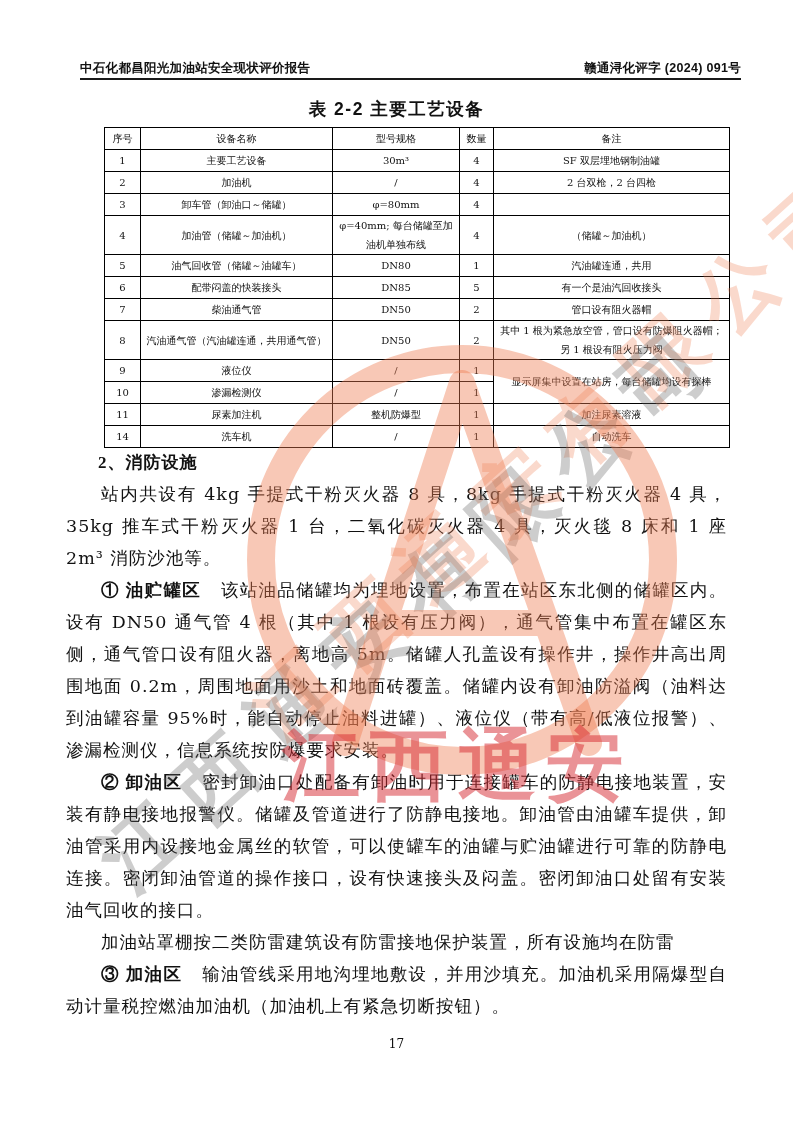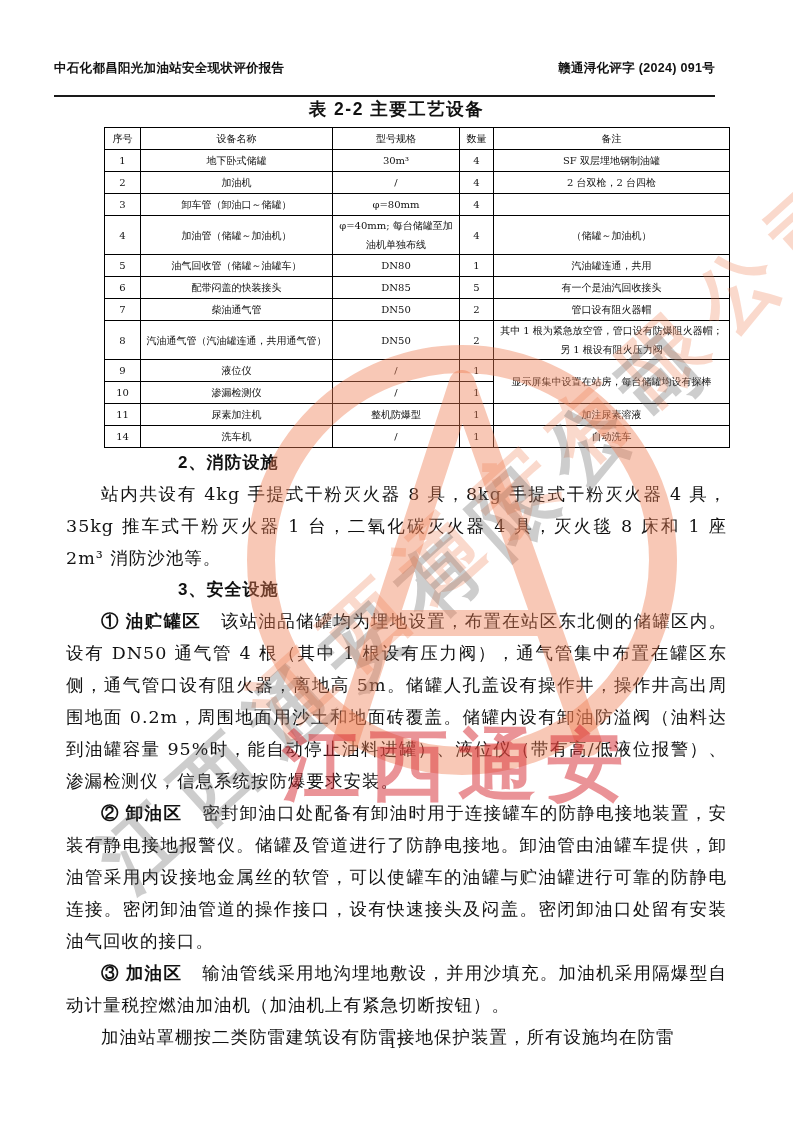--- a/index.html
+++ b/index.html
@@ -2,23 +2,23 @@
 <html><head>
 <meta charset="utf-8">
 <style>
   html,body{margin:0;padding:0}
   body{
     width:793px;height:1122px;position:relative;background:#fff;
     font-family:"DejaVu Serif","Liberation Serif",serif;color:#111;overflow:hidden;
   }
   
   .header{
-    position:absolute;left:54px;top:60px;width:661px;
+    position:absolute;left:80px;top:60px;width:661px;
     display:flex;justify-content:space-between;align-items:flex-end;
-    border-bottom:2px solid #1a1a1a;padding-bottom:18px;
+    border-bottom:2px solid #1a1a1a;padding-bottom:1px;
     font-family:"Liberation Sans",sans-serif;font-weight:bold;font-size:12.5px;
     letter-spacing:0.3px;
   }
   
   .doc-title{
     position:absolute;left:0;top:97px;width:793px;text-align:center;
     font-family:"Liberation Sans",sans-serif;font-weight:bold;font-size:17.5px;
     letter-spacing:1.5px;
   }
   
@@ -30,22 +30,22 @@
     border:1px solid #000;padding:0 2px;text-align:center;vertical-align:middle;
     font-weight:normal;line-height:19px;height:21px;
   }
   .equip td.left{text-align:center}
   
   .content{
     position:absolute;left:66px;top:447px;width:661px;
     font-size:17.5px;line-height:32px;text-align:justify;letter-spacing:1px;
   }
   .content .heading{
-    font-family:Liberation Sans, sans-serif;font-weight:bold;
-    margin-left:112px;font-size:17px;line-height:31px;letter-spacing:1px;
+    font-family:Liberation Serif, serif;font-weight:bold;
+    margin-left:32px;font-size:17px;line-height:31px;letter-spacing:1px;
   }
   .content p{margin:0;text-indent:2em}
   .content .lbl{
     font-family:"Liberation Sans",sans-serif;font-weight:bold;margin-right:20px;
   }
   
   .footer{position:absolute;left:0;top:1037px;width:793px;text-align:center;font-size:12px}
   
   .watermark{position:absolute;inset:0;pointer-events:none;z-index:5}
   .wm-ring{
@@ -94,21 +94,21 @@
       <th>序号</th>
       <th>设备名称</th>
       <th>型号规格</th>
       <th>数量</th>
       <th>备注</th>
     </tr>
   </thead>
   <tbody>
       <tr>
         <td>1</td>
-        <td>地下卧式储罐</td>
+        <td>主要工艺设备</td>
         <td>30m³</td>
         <td>4</td>
         <td>SF 双层埋地钢制油罐</td>
       </tr>
       <tr>
         <td>2</td>
         <td>加油机</td>
         <td>/</td>
         <td>4</td>
         <td>2 台双枪，2 台四枪</td>
@@ -181,25 +181,24 @@
         <td>/</td>
         <td>1</td>
         <td class="left">自动洗车</td>
       </tr>
     </tbody>
 </table>
 
 <div class="content">
   <div class="heading">2、消防设施</div>
   <p>站内共设有 4kg 手提式干粉灭火器 8 具，8kg 手提式干粉灭火器 4 具，35kg 推车式干粉灭火器 1 台，二氧化碳灭火器 4 具，灭火毯 8 床和 1 座 2m³ 消防沙池等。</p>
-  <div class="heading">3、安全设施</div>
   <p><span class="lbl">① 油贮罐区</span><span>该站油品储罐均为埋地设置，布置在站区东北侧的储罐区内。设有 DN50 通气管 4 根（其中 1 根设有压力阀），通气管集中布置在罐区东侧，通气管口设有阻火器，离地高 5m。储罐人孔盖设有操作井，操作井高出周围地面 0.2m，周围地面用沙土和地面砖覆盖。储罐内设有卸油防溢阀（油料达到油罐容量 95%时，能自动停止油料进罐）、液位仪（带有高/低液位报警）、渗漏检测仪，信息系统按防爆要求安装。</span></p>
   <p><span class="lbl">② 卸油区</span><span>密封卸油口处配备有卸油时用于连接罐车的防静电接地装置，安装有静电接地报警仪。储罐及管道进行了防静电接地。卸油管由油罐车提供，卸油管采用内设接地金属丝的软管，可以使罐车的油罐与贮油罐进行可靠的防静电连接。密闭卸油管道的操作接口，设有快速接头及闷盖。密闭卸油口处留有安装油气回收的接口。</span></p>
+  <p>加油站罩棚按二类防雷建筑设有防雷接地保护装置，所有设施均在防雷</p>
   <p><span class="lbl">③ 加油区</span><span>输油管线采用地沟埋地敷设，并用沙填充。加油机采用隔爆型自动计量税控燃油加油机（加油机上有紧急切断按钮）。</span></p>
-  <p>加油站罩棚按二类防雷建筑设有防雷接地保护装置，所有设施均在防雷</p>
 </div>
 
 <div class="footer">17</div>
 
 <div class="watermark">
   <div class="wm-diag2">江西通安有限公司</div>
   <div class="wm-diag">江西通安有限公司</div>
   <div class="wm-ring"></div>
   <svg class="wm-a" width="430" height="430" viewBox="0 0 430 430">
     <path d="M215 38 L98 398 M215 38 L342 398 M138 278 L298 278" stroke="rgba(238,125,80,0.42)" stroke-width="26" fill="none" stroke-linecap="round"></path>

